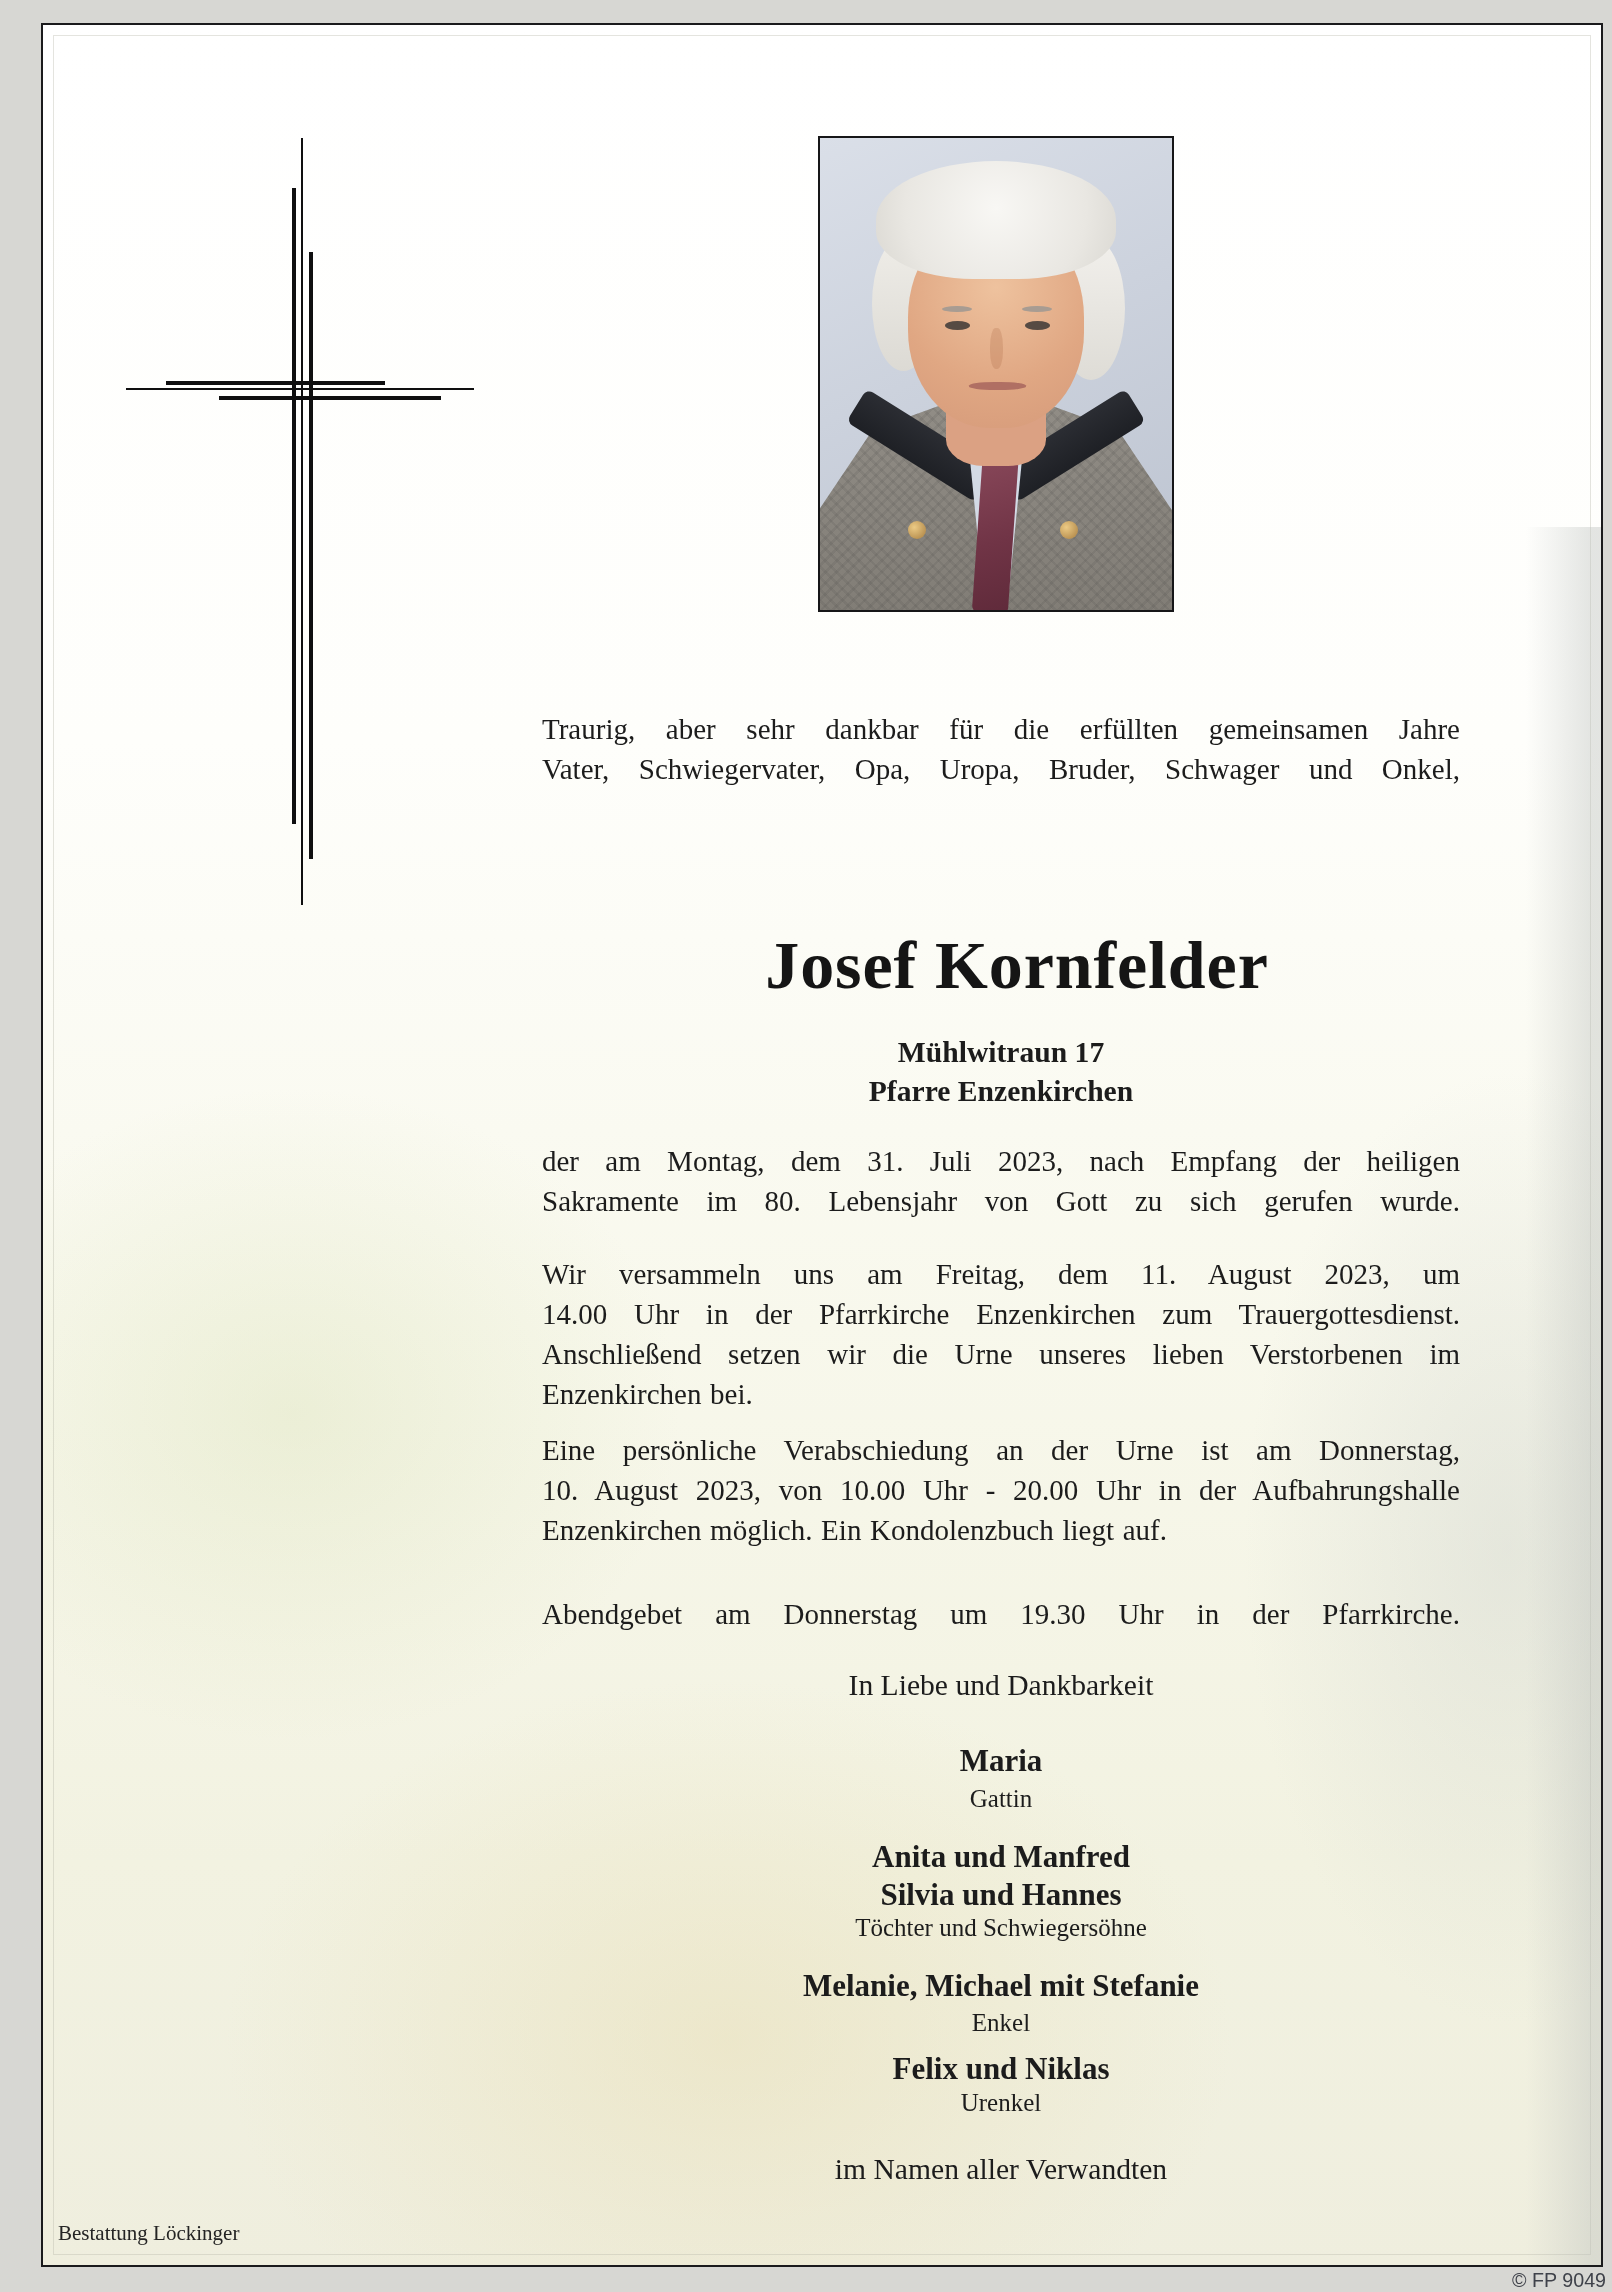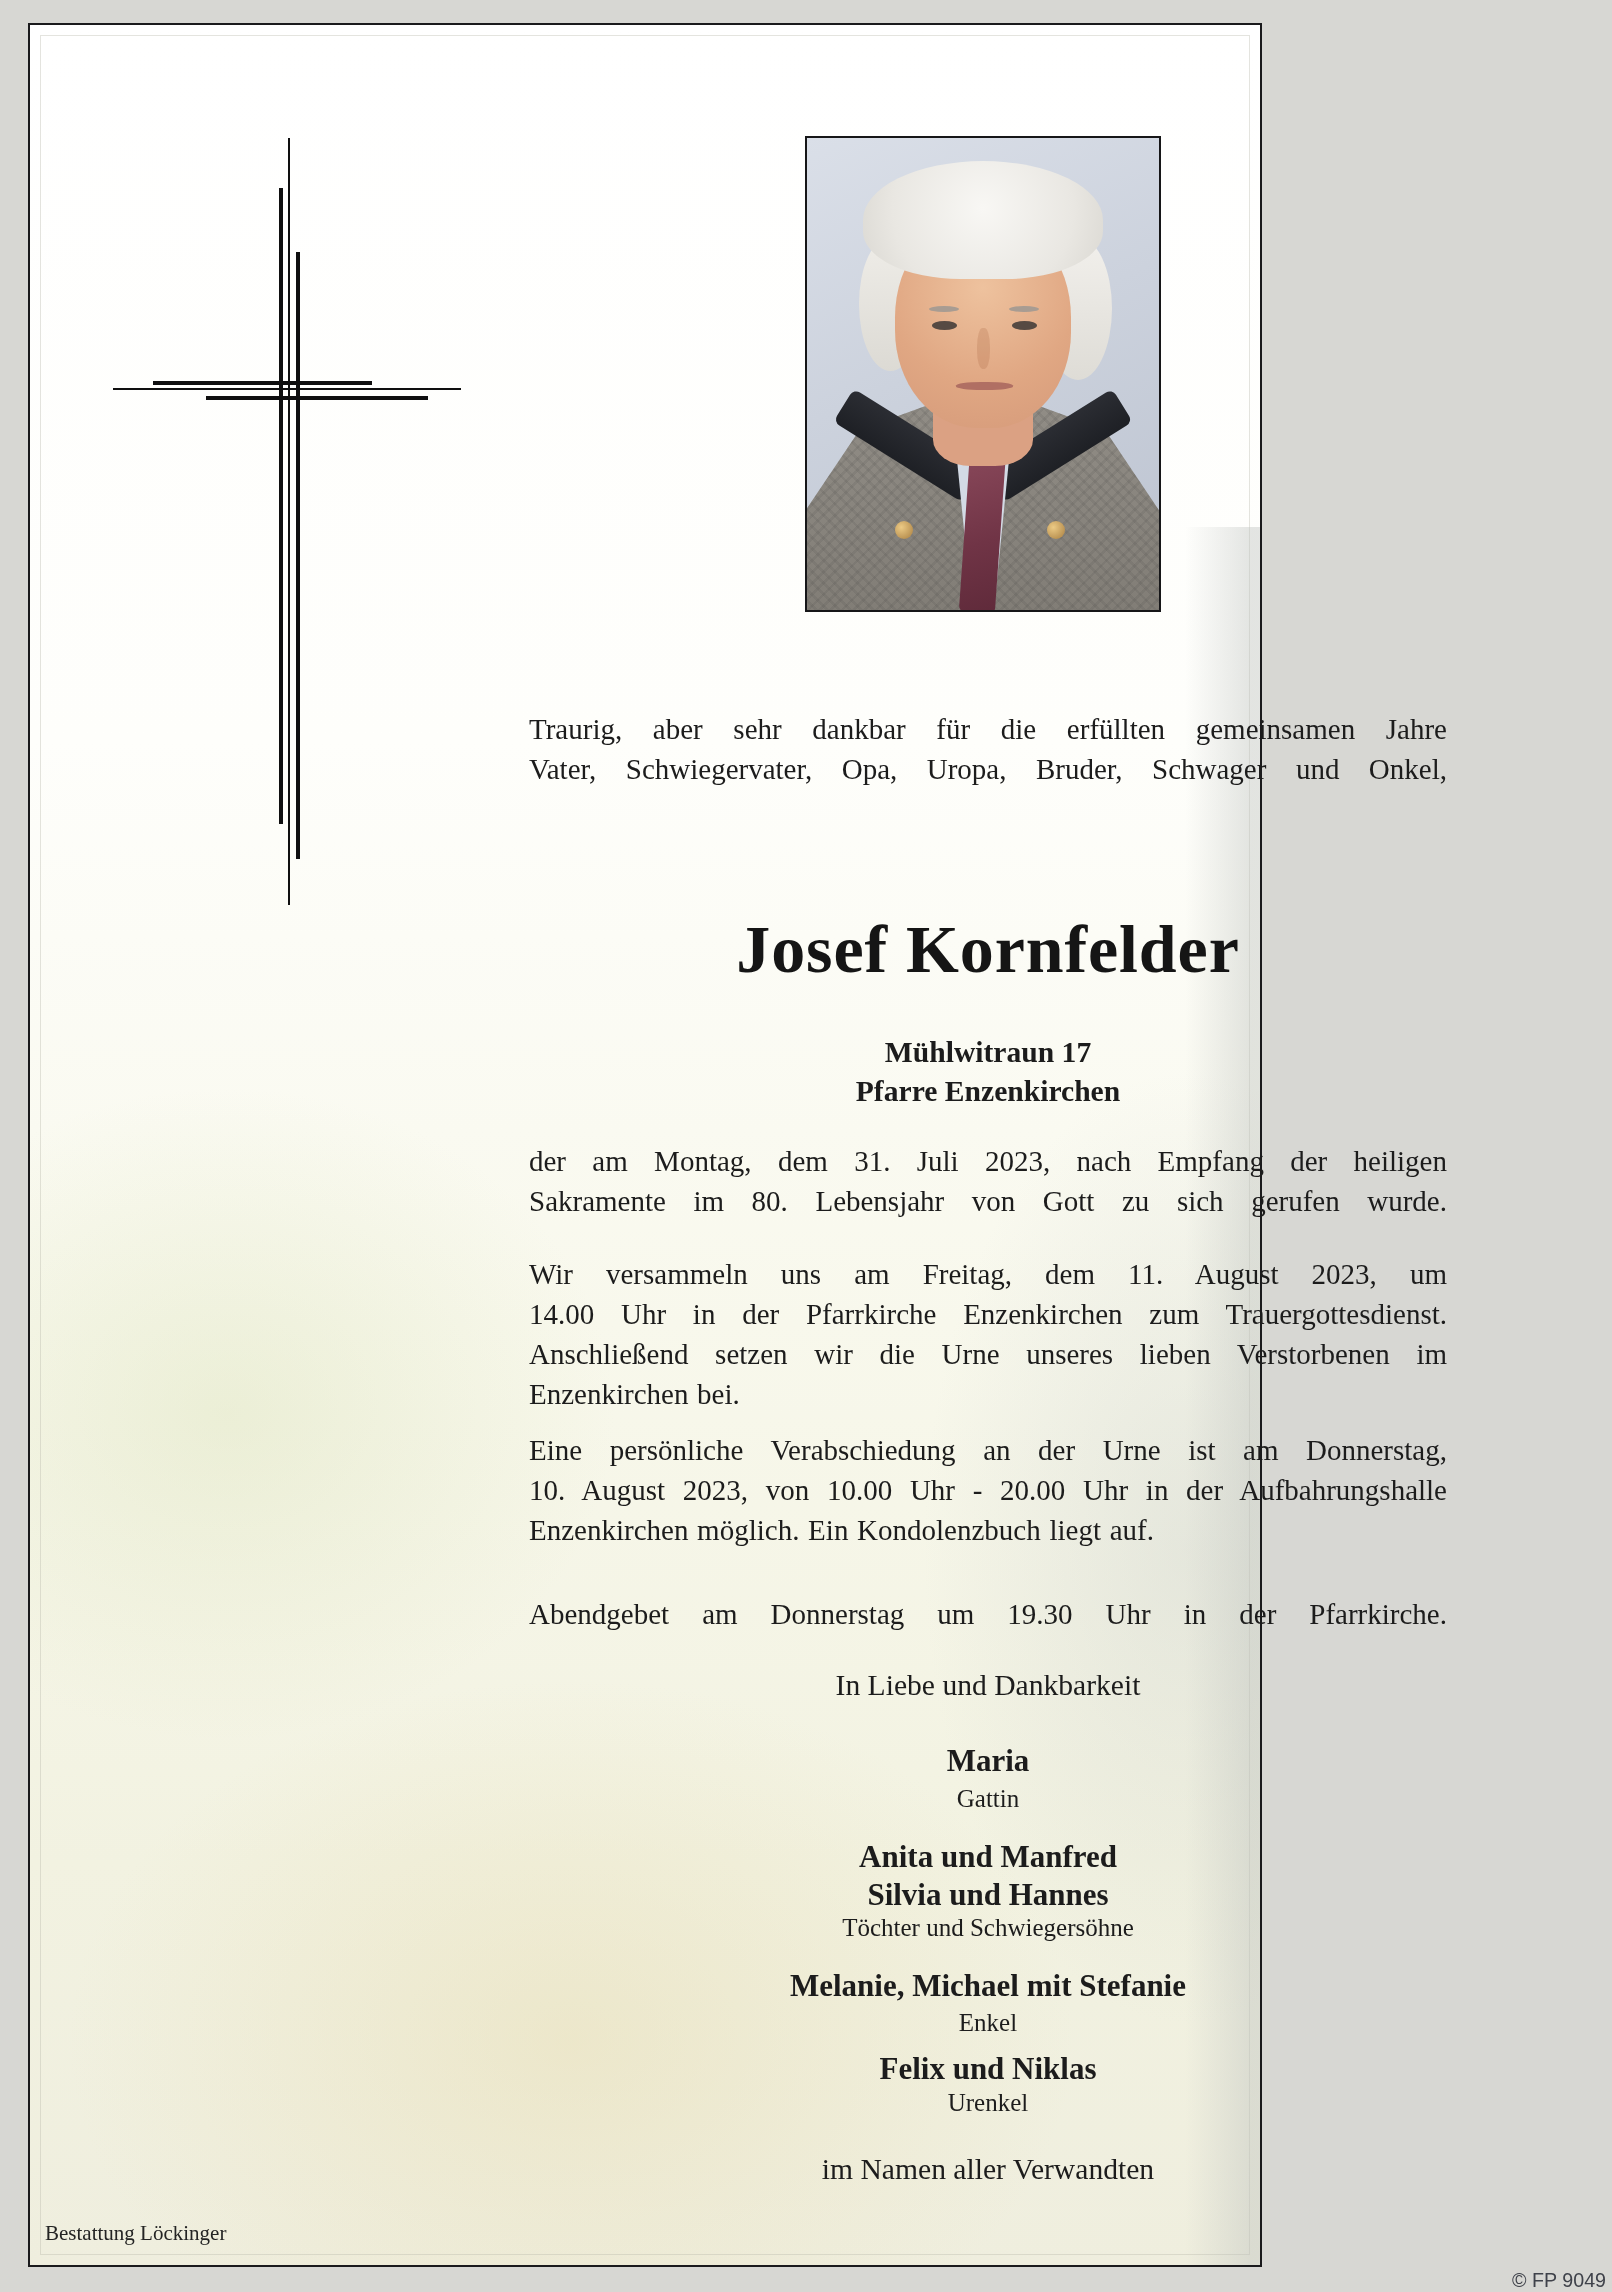--- a/index.html
+++ b/index.html
@@ -3,21 +3,21 @@
 <meta charset="utf-8">
 <style>
   html,body{margin:0;padding:0;}
   body{
     width:1612px;height:2293px;position:relative;overflow:hidden;
     background:#d7d7d3;
     font-family:"Liberation Serif","DejaVu Serif",serif;
     color:#1c1c1c;
   }
   .card{
-    position:absolute;left:28px;top:23px;width:1234px;height:2244px;
+    position:absolute;left:41px;top:23px;width:1562px;height:2244px;
     box-sizing:border-box;border:2.7px solid #1a1a1c;
     background:
       radial-gradient(ellipse 555px 466px at 16% 62%, rgba(213,222,176,0.34), rgba(213,222,176,0) 70%),
       radial-gradient(ellipse 699px 502px at 44% 90%, rgba(229,216,168,0.38), rgba(229,216,168,0) 72%),
       radial-gradient(ellipse 376px 681px at 94% 68%, rgba(198,203,199,0.35), rgba(198,203,199,0) 70%),
       linear-gradient(180deg,#ffffff 0%,#fefefb 32%,#f8f8ec 58%,#f2f2e1 82%,#efeede 100%);
   }
   .card::before{
     content:"";position:absolute;left:9.9px;top:9.9px;right:9.9px;bottom:9.9px;
     border:0.9px solid rgba(185,185,172,0.38);pointer-events:none;
@@ -78,21 +78,21 @@
   .pin{width:18px;height:18px;border-radius:50%;
     background:radial-gradient(circle at 35% 35%,#ecca85,#a87e40);top:383px;}
   .pin.p1{left:88px;} .pin.p2{left:240px;}
   
   .tb{position:absolute;left:499px;width:918px;}
   .bl{font-size:29px;line-height:40px;word-spacing:0.05em;}
   .jl{text-align:justify;text-align-last:justify;}
   .ll{text-align:left;text-align-last:left;}
   .ctr{text-align:center;}
   .name{
-    position:absolute;left:499px;width:918px;top:887px;margin:0;
+    position:absolute;left:499px;width:918px;top:887px;margin:16px;
     font-size:68px;line-height:1.1;font-weight:bold;letter-spacing:0.9px;
     text-align:center;color:#151515;
   }
   .bold33{font-size:29.6px;line-height:39px;font-weight:bold;}
   .fam-name{font-size:31px;line-height:36px;font-weight:bold;}
   .fam-rel{font-size:25px;line-height:30px;}
   .closing,.final{font-size:29.6px;}
   .funeral{position:absolute;left:15px;top:2196px;font-size:21px;color:#242424;}
   .print-code{position:absolute;left:1512px;top:2269px;font-size:19.7px;color:#3f424a;
     font-family:"Liberation Sans","DejaVu Sans",sans-serif;}

